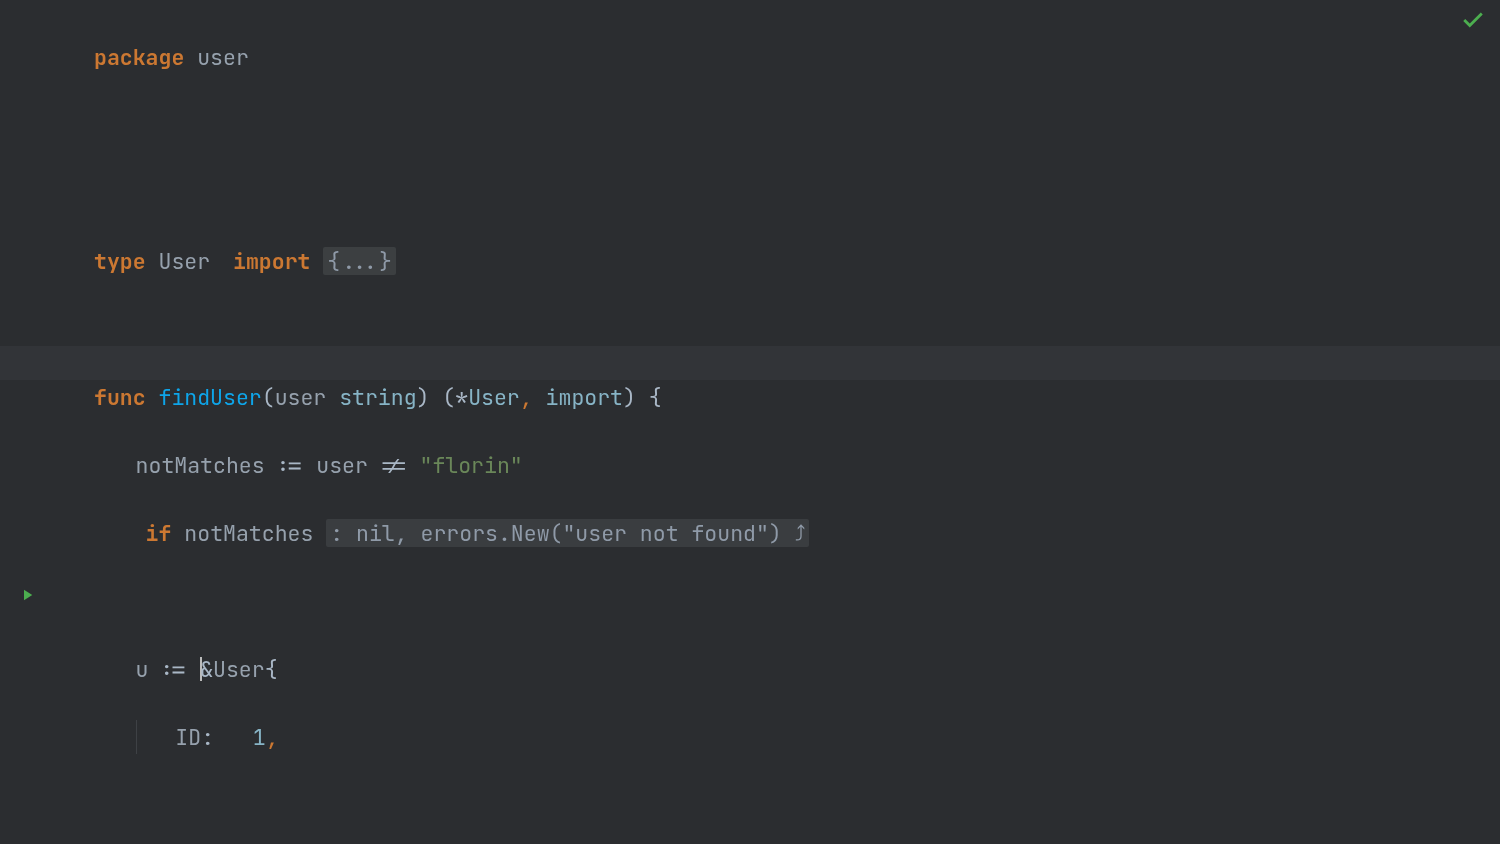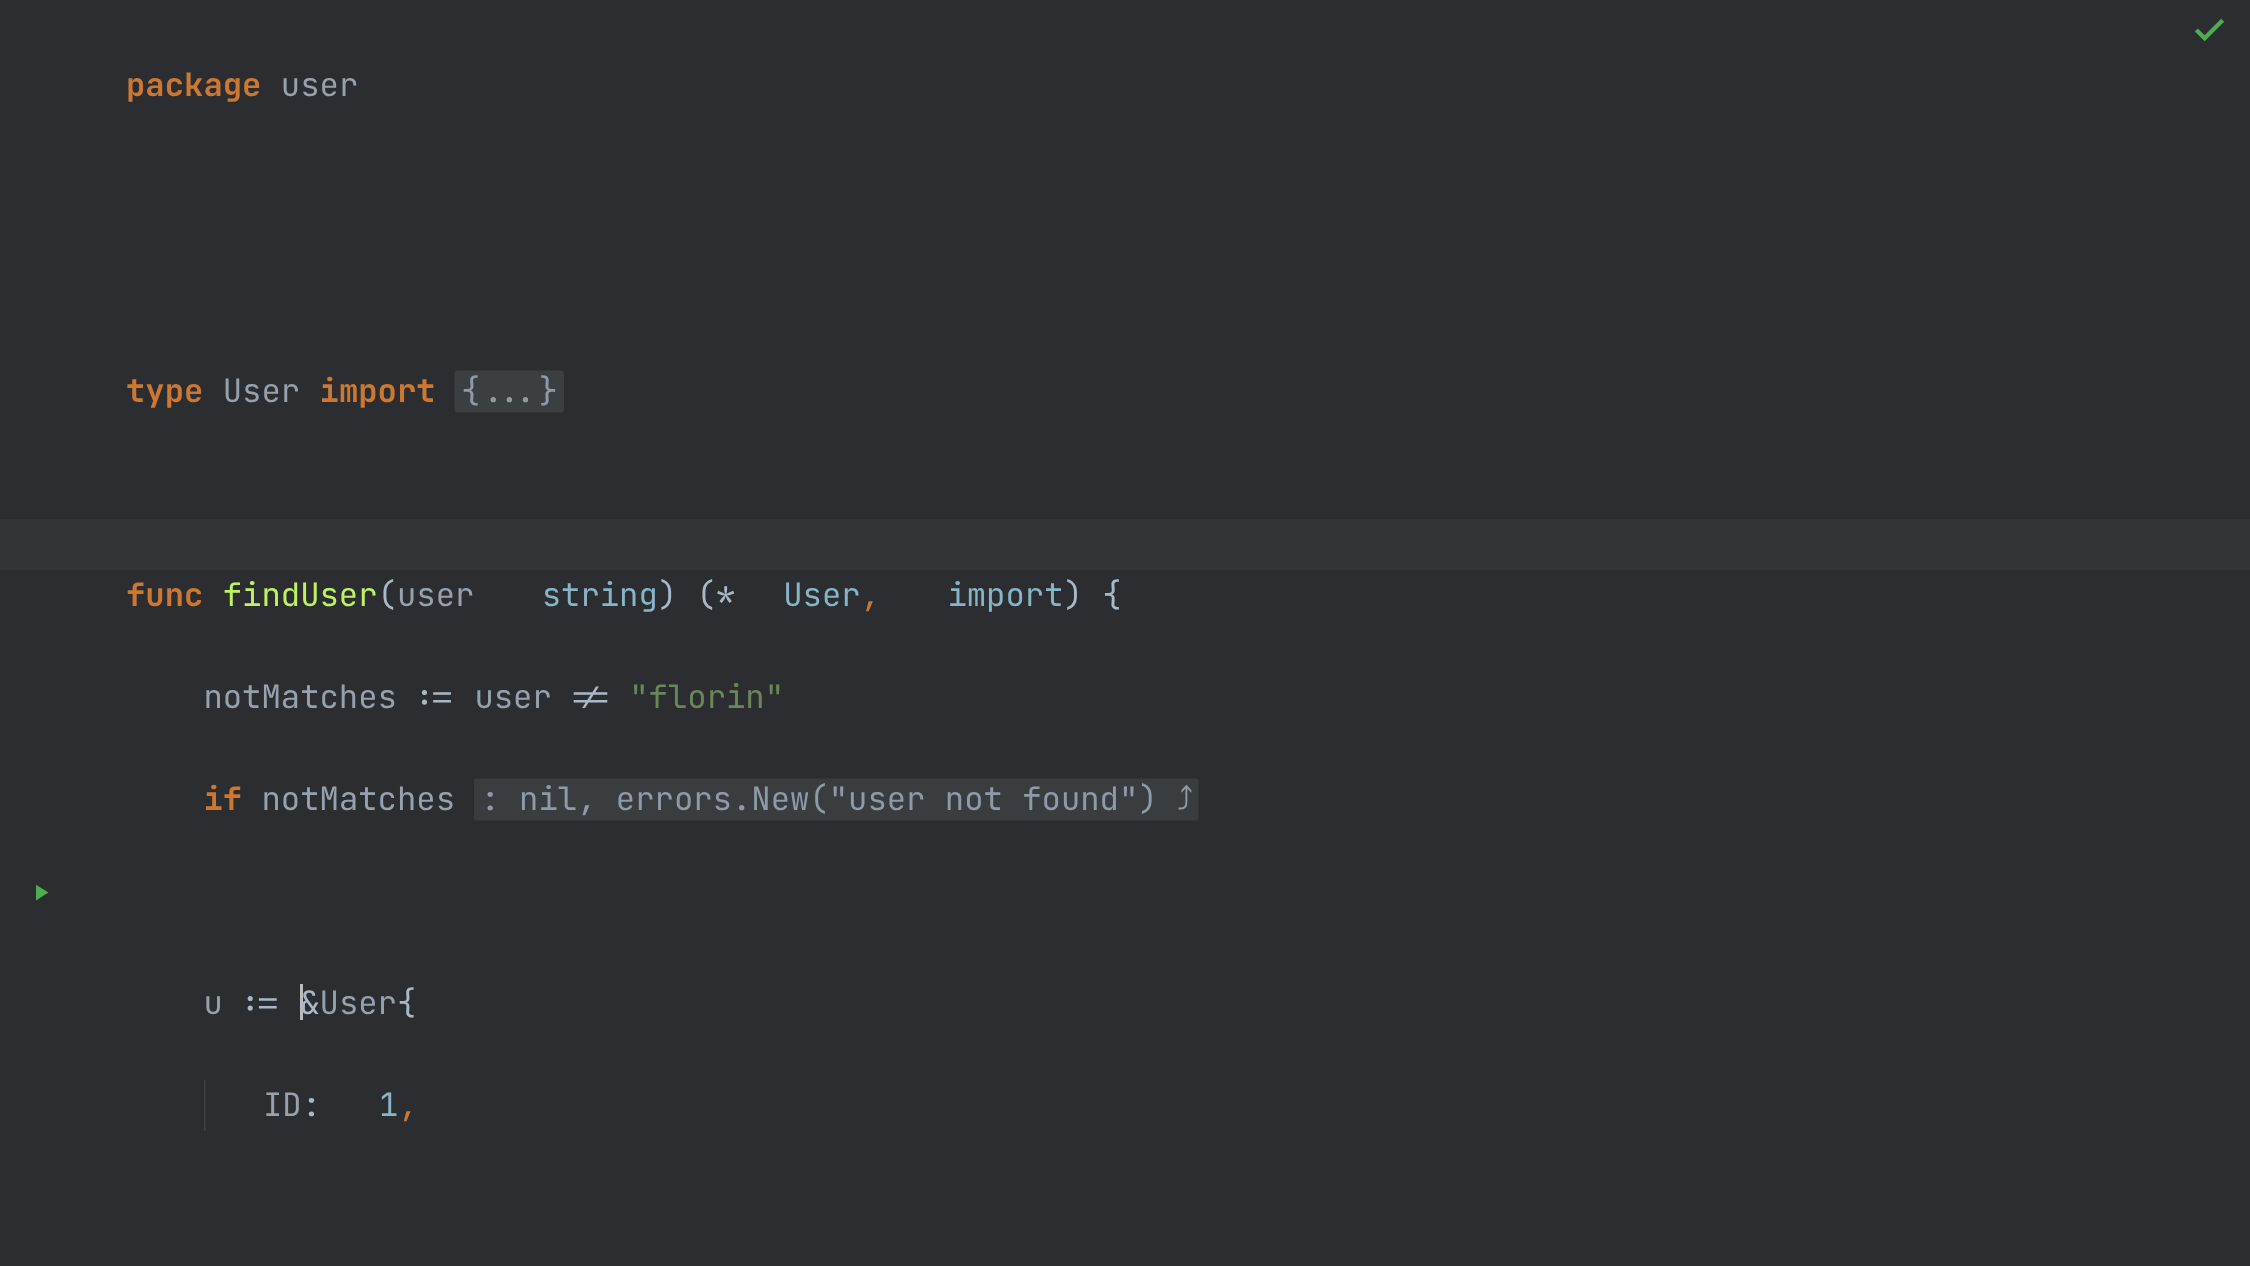--- a/index.html
+++ b/index.html
@@ -48,24 +48,24 @@
     left: 84px;
     top: 6px;
     font-size: 21.5px;
     line-height: 34px;
     white-space: pre;
     color: #a9b7c6;
   }
 
   .r { display: block; height: 34px; }
 
-  .kw    { color: #cc7832; font-weight: bold; }
+  .kw    { color: #cc7832; font-weight: bold; margin-left: 10px; }
   .ident { color: #96a1ad; }
-  .fname { color: #bef264; }
-  .typ   { color: #87b4c6; margin-left: 32px; }
+  .fname { color: #0ea5e9; }
+  .typ   { color: #87b4c6; }
   .str   { color: #6a8759; }
   .num   { color: #87b4c6; }
   .op    { color: #a9b7c6; }
   .pkey  { color: #96a1ad; text-align: right; }
   .punct { color: #cc7832; }
 
   .fold {
     background: #3c3f41;
     border-radius: 2px;
     padding: 0 4px;

